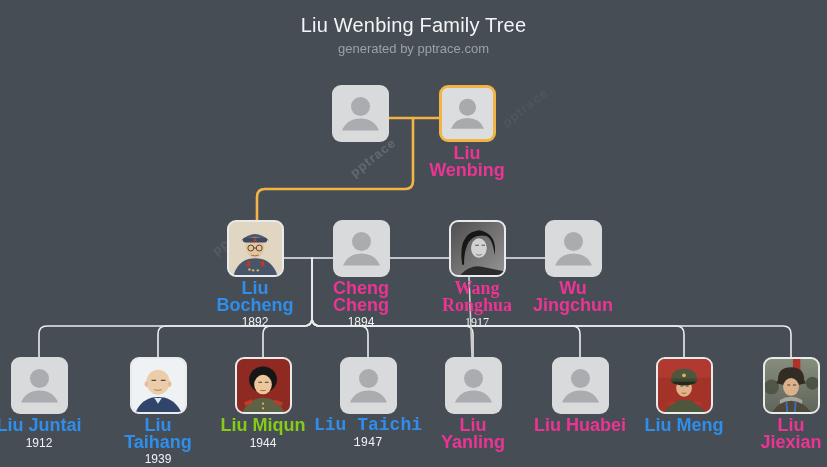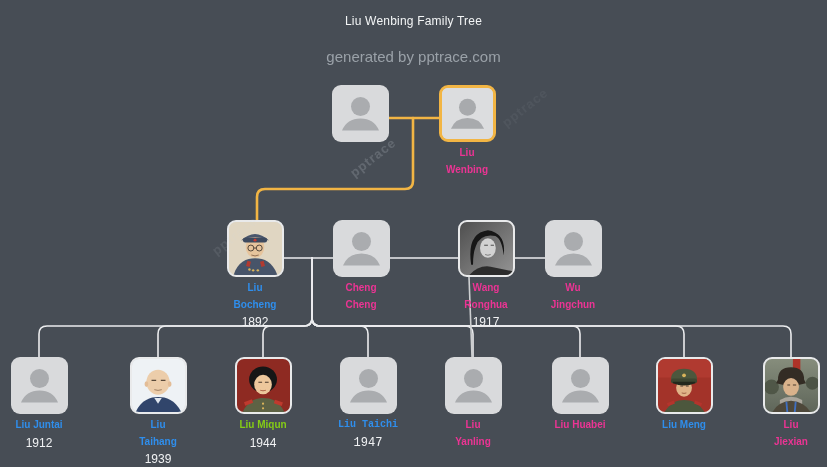--- a/index.html
+++ b/index.html
@@ -6,29 +6,29 @@
   body{font-family:"Liberation Sans", sans-serif; background:#2f3338;}
   #stage{
     position:relative; width:827px; height:467px; overflow:hidden;
     background:var(--background,#474d55);
   }
   #connectors{position:absolute; left:0; top:0; z-index:1;}
   .gold-line{stroke:var(--highlight,#f2b544); stroke-width:2.6; fill:none; stroke-linecap:round;}
   .white-line{stroke:var(--line,#ebecee); stroke-width:1.6; fill:none; stroke-linecap:round;}
   .soft-line{stroke:var(--line-soft,#cdcfd1); stroke-width:1.6; fill:none;}
   .header{position:absolute; left:0; top:14px; width:100%; text-align:center; z-index:2;}
-  .title{font-size:12px; font-weight:500; color:var(--title,#f3f5f6); letter-spacing:.2px;}
-  .subtitle{margin-top:20px; font-size:15px; color:var(--subtitle,#9aa1a8);}
+  .title{font-size:20px; font-weight:500; color:var(--title,#f3f5f6); letter-spacing:.2px;}
+  .subtitle{margin-top:4px; font-size:13px; color:var(--subtitle,#9aa1a8);}
   .card{position:absolute; width:114px; text-align:center; z-index:2; cursor:pointer;}
   .box{width:57px; height:57px; margin:0 auto; border-radius:9px; overflow:hidden;
        background:var(--box-bg,#d9dadc); box-sizing:border-box;}
   .box svg{display:block; width:100%; height:100%;}
   .photo{border:2px solid var(--photo-border,#e9eaeb);}
   .highlighted{border:3px solid var(--highlight,#f2b544);}
-  .plabel{margin-top:3px; font-size:10px; line-height:16.5px; font-weight:700;text-align:center;}
+  .plabel{margin-top:3px; font-size:18px; line-height:16.5px; font-weight:700;text-align:center;}
   .nline{display:block;}
   .pyear{font-size:12px; line-height:18px; color:var(--year,#f1f2f4);}
   .wm{position:absolute; z-index:5; font-size:13px; font-weight:700; color:#cfd6dd;
       transform:rotate(-38deg); pointer-events:none; letter-spacing:1px;}
   .wm1{left:346px; top:150px; opacity:.20;}
   .wm2{left:208px; top:228px; opacity:.10;}
   .wm3{left:498px; top:100px; opacity:.06;}
 </style>
 </head>
 <body>
@@ -117,23 +117,24 @@
     <div class="box">
       <svg viewBox="0 0 57 57">
           <circle cx="28.5" cy="21.5" r="9.5" fill="#aaacaf"></circle>
           <path d="M10 45.5 Q15 33.5 28.5 33.5 Q42 33.5 47 45.5 Z" fill="#aaacaf"></path>
         </svg>
     </div>
     <div class="plabel" style="color: rgb(236, 52, 148);">
       <span class="nline">Cheng</span>
       <span class="nline">Cheng</span>
     </div>
-  </div>
-
-  <div class="card" style="left:429px; top:220px;">
+    <div class="pyear">1894</div>
+  </div>
+
+  <div class="card" style="left:420px; top:220px;font-family:Liberation Serif, serif;">
     <div class="box photo">
       <svg viewBox="0 0 57 57">
         <defs>
             <linearGradient id="wrg" x1="0" y1="0" x2="1" y2="1">
               <stop offset="0" stop-color="#4f4f4f"></stop>
               <stop offset="1" stop-color="#949494"></stop>
             </linearGradient>
           </defs>
         <rect width="57" height="57" fill="url(#wrg)"></rect>
         <path d="M12 46 Q7 12 30 9 Q50 12 47 36 Q45 18 38 15 Q22 12 17 26 Q14 33 14 46 Z" fill="#171717"></path>

